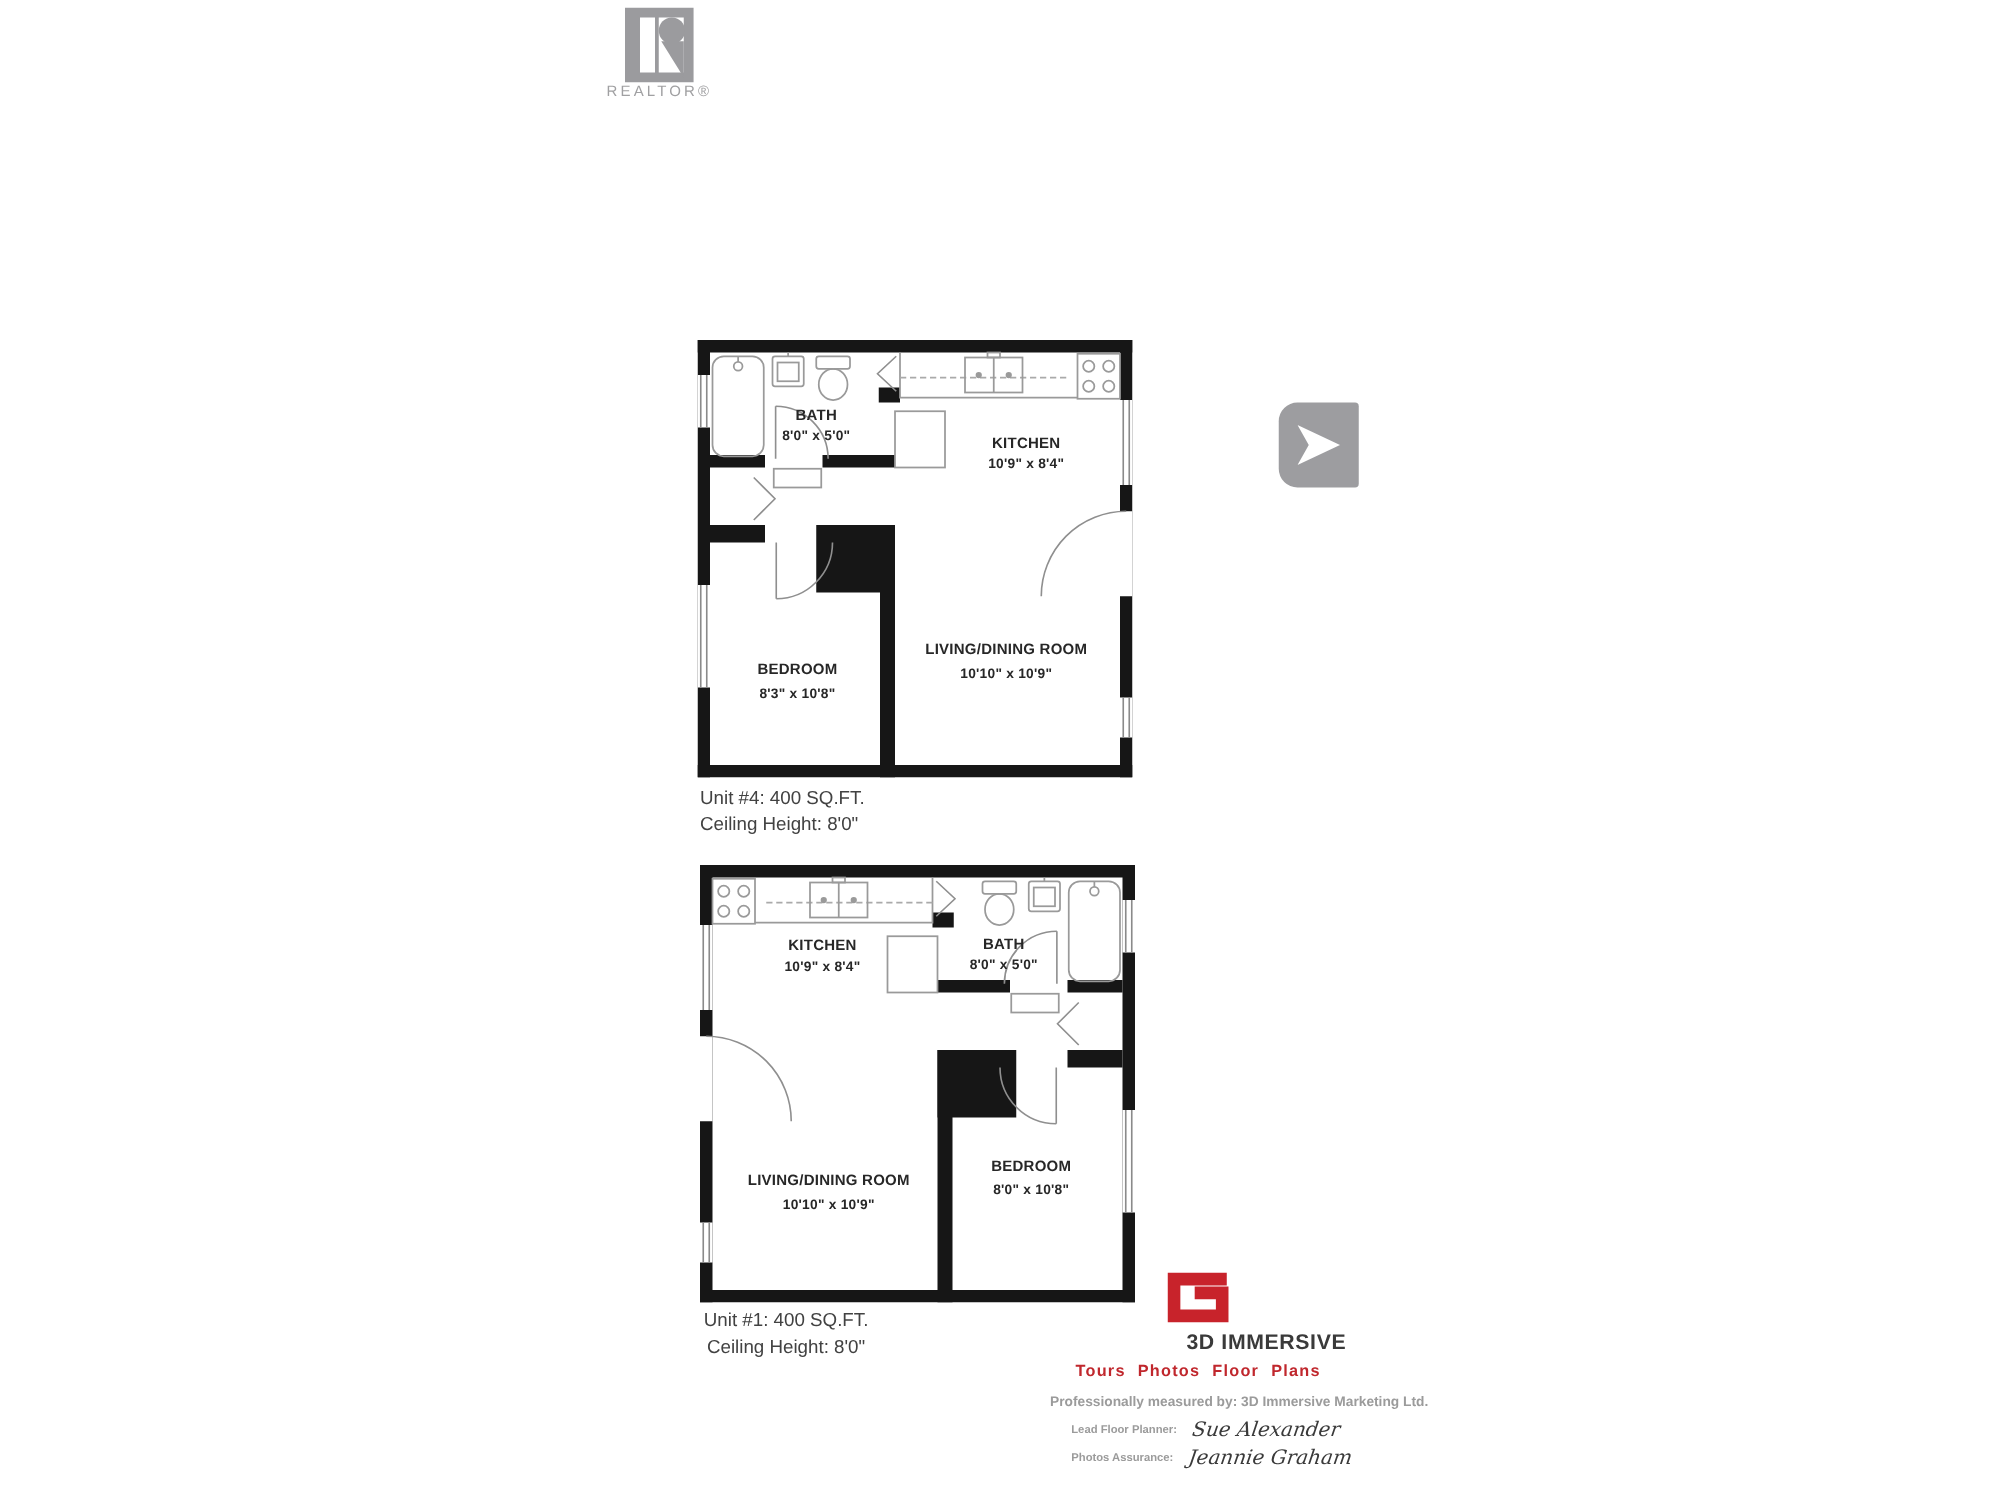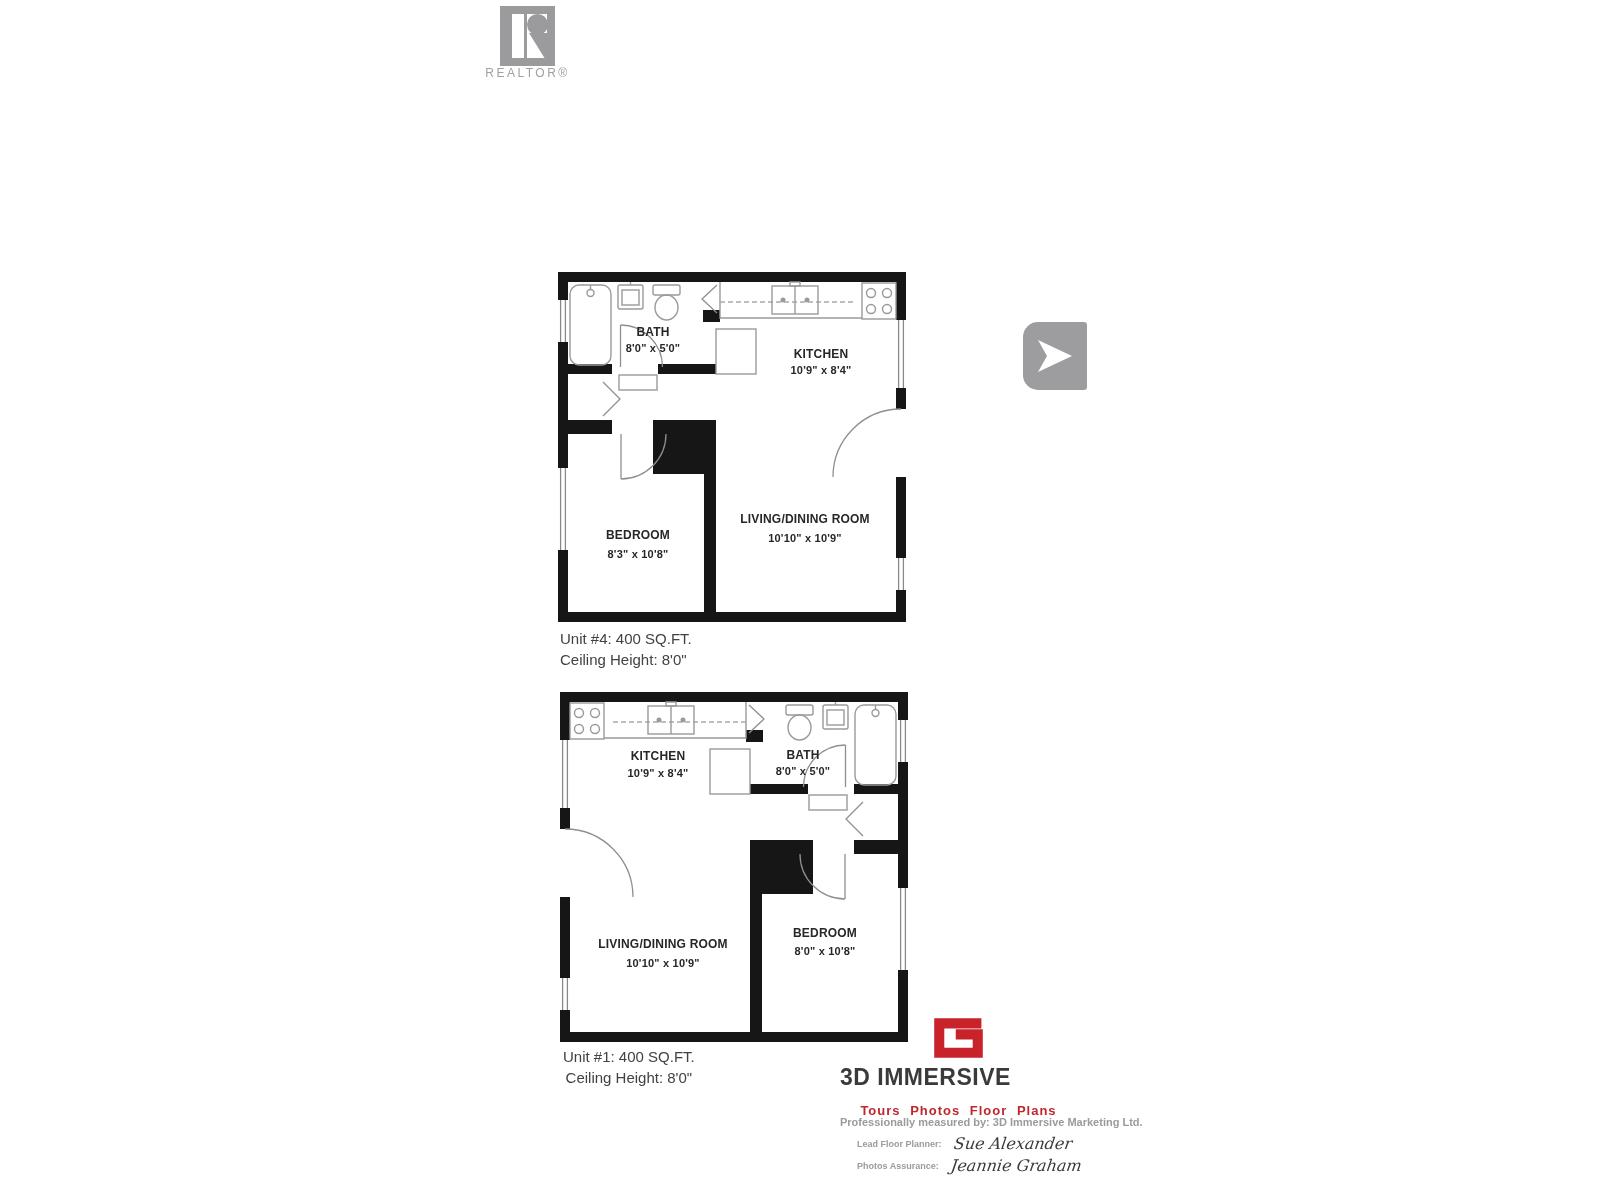--- a/index.html
+++ b/index.html
@@ -22,23 +22,23 @@
   .caption{position:absolute;color:#424242;font-size:15px;font-weight:400;line-height:21px;}
 
   
   .next-btn{position:absolute;left:1023px;top:322px;width:64px;height:68px;border:none;
     background:#9d9da0;border-radius:15px 3px 3px 15px;cursor:pointer;display:flex;
     align-items:center;justify-content:center;padding:0;}
 
   
   .brand{position:absolute;left:840px;top:1008px;width:237px;height:175px;}
   .brand-icon{position:absolute;left:91px;top:5px;width:55px;height:50px;}
-  .brand-title{position:absolute;left:0;top:56px;width:100%;text-align:left;
-    font-size:23px;font-weight:bold;letter-spacing:.5px;color:#3a3a3a;white-space:nowrap;}
-  .brand-tagline{position:absolute;left:0;top:95px;width:100%;text-align:center;
+  .brand-title{position:absolute;left:0;top:56px;width:100%;text-align:right;
+    font-size:17px;font-weight:bold;letter-spacing:.5px;color:#3a3a3a;white-space:nowrap;}
+  .brand-tagline{position:absolute;left:0;top:81px;width:100%;text-align:center;
     font-size:13px;font-weight:bold;letter-spacing:1px;word-spacing:5px;color:#c0272d;white-space:nowrap;}
   .brand-measured{position:absolute;left:0;top:108px;width:100%;text-align:center;
     font-size:11px;font-weight:bold;color:#9b9b9b;white-space:nowrap;}
   .brand-row{position:absolute;left:17px;white-space:nowrap;}
   .brand-row .lbl{font-size:9px;font-weight:bold;color:#9b9b9b;vertical-align:middle;}
   .brand-row .sig{font-family:"DejaVu Serif",serif;font-style:italic;font-size:16px;
     color:#3a3a3a;margin-left:8px;vertical-align:middle;transform:skewX(-8deg);display:inline-block;}
   .row-lead{top:126px;}
   .row-qa{top:148px;}
 </style>

